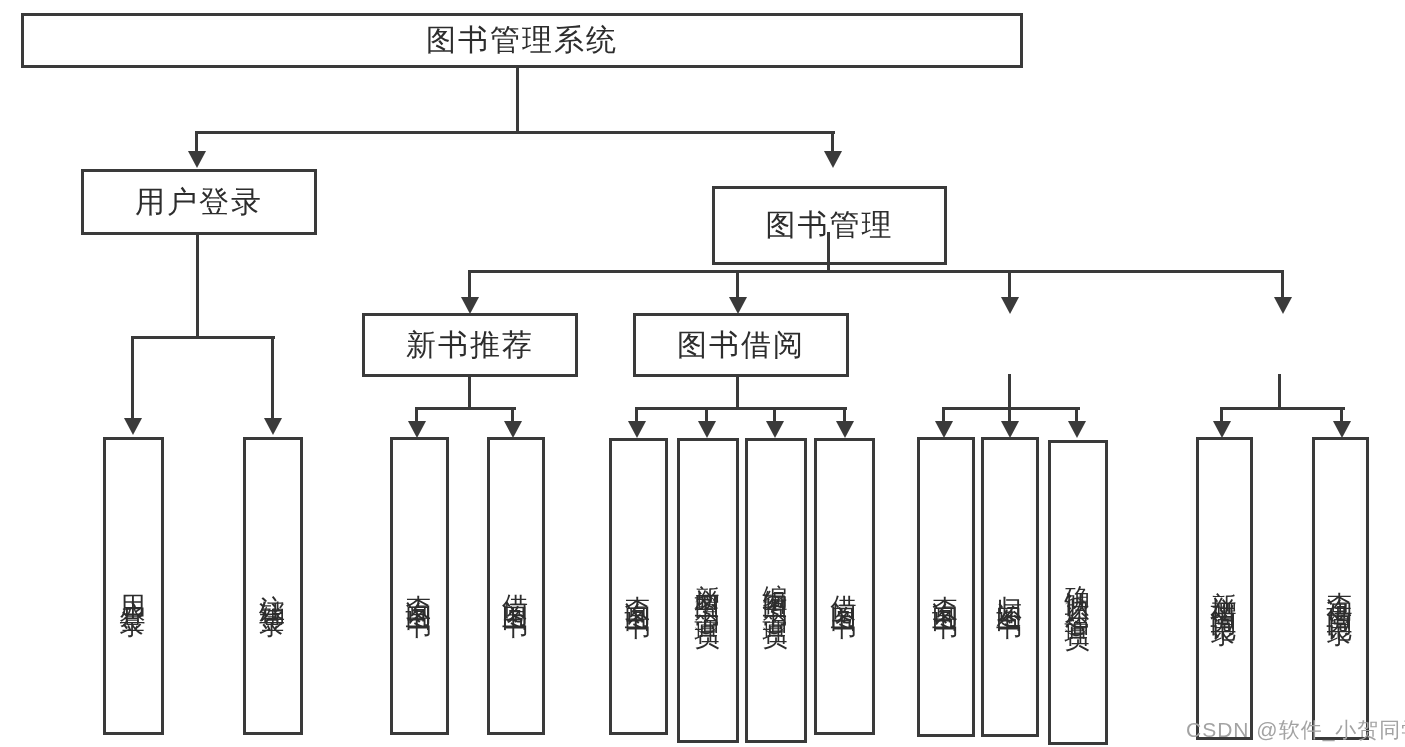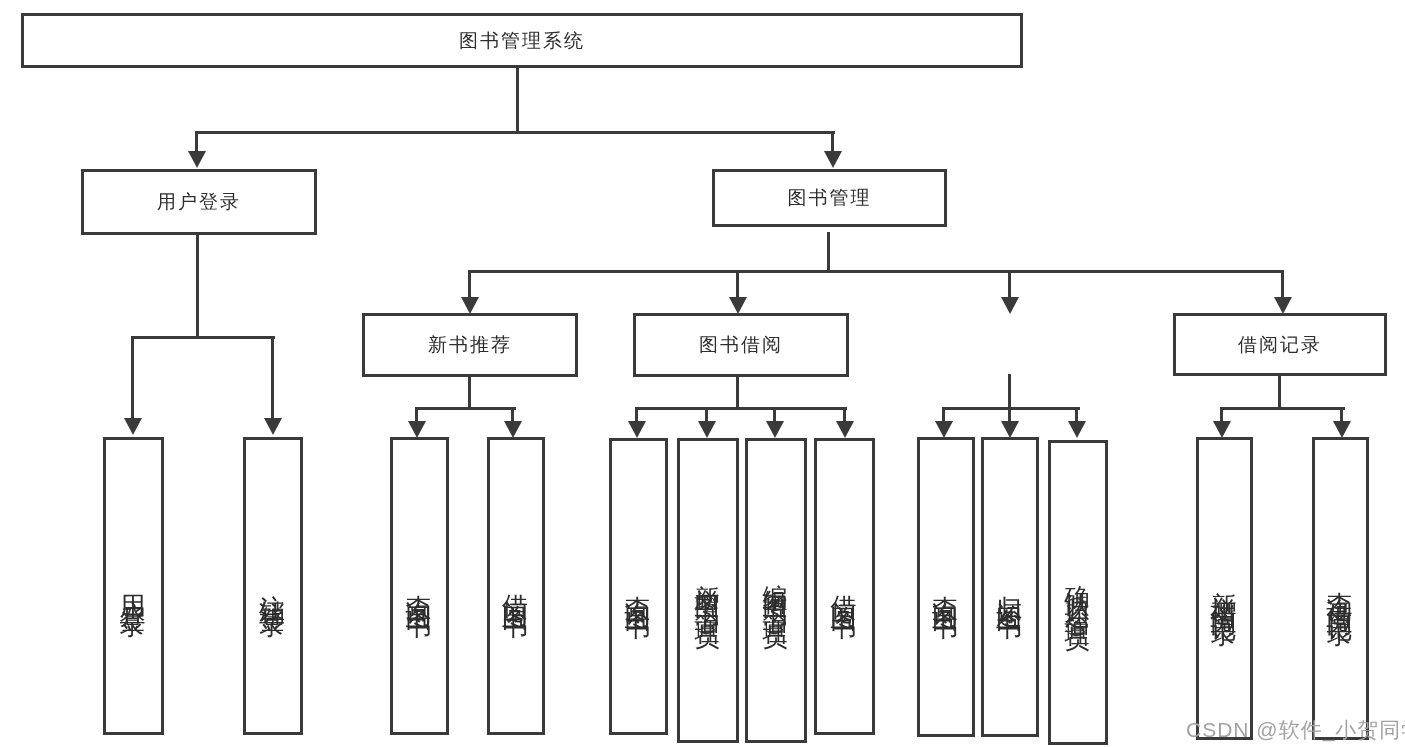--- a/index.html
+++ b/index.html
@@ -4,21 +4,21 @@
 <style>
   html,body{margin:0;padding:0;background:#fff;}
   .stage{
     position:relative;width:1405px;height:747px;background:#ffffff;
     font-family:"Liberation Sans","DejaVu Sans",sans-serif;overflow:hidden;
   }
   .hbox,.vbox{
     position:absolute;box-sizing:border-box;border:3px solid #3a3a3a;background:#fff;
     display:flex;align-items:center;justify-content:center;color:#2d2d2d;
   }
-  .hbox span{font-size:19px;letter-spacing:2px;white-space:nowrap;}
+  .hbox span{font-size:30px;letter-spacing:2px;white-space:nowrap;}
   .vbox span{
     writing-mode:vertical-rl;text-orientation:mixed;
     font-size:26px;letter-spacing:6px;white-space:nowrap;
   }
   .vbox.tall span{font-size:25px;letter-spacing:6px;}
   .hline,.vline{position:absolute;background:#3a3a3a;}
   .hline{height:3px;}
   .vline{width:3px;}
   .ahead{
     position:absolute;width:0;height:0;
@@ -42,21 +42,21 @@
   <div class="vline" style="left:516px;top:68px;height:66px"></div>
   <div class="hline" style="left:195px;top:131px;width:640px"></div>
   <div class="vline" style="left:195px;top:131px;height:23px"></div>
   <div class="ahead" style="left:188px;top:151px"></div>
   <div class="vline" style="left:831px;top:131px;height:23px"></div>
   <div class="ahead" style="left:824px;top:151px"></div>
 
   <div class="hbox" style="left:81px;top:169px;width:236px;height:66px">
     <span>用户登录</span>
   </div>
-  <div class="hbox" style="left:712px;top:169px;width:235px;height:58px">
+  <div class="hbox" style="left:712px;top:186px;width:235px;height:79px">
     <span>图书管理</span>
   </div>
 
   <div class="vline" style="left:196px;top:235px;height:104px"></div>
   <div class="hline" style="left:131px;top:336px;width:144px"></div>
   <div class="vline" style="left:131px;top:339px;height:82px"></div>
   <div class="ahead" style="left:124px;top:418px"></div>
   <div class="vline" style="left:271px;top:339px;height:82px"></div>
   <div class="ahead" style="left:264px;top:418px"></div>
 
@@ -69,23 +69,20 @@
   <div class="vline" style="left:1008px;top:273px;height:27px"></div>
   <div class="ahead" style="left:1001px;top:297px"></div>
   <div class="vline" style="left:1281px;top:273px;height:27px"></div>
   <div class="ahead" style="left:1274px;top:297px"></div>
 
   <div class="hbox" style="left:362px;top:313px;width:216px;height:64px">
     <span>新书推荐</span>
   </div>
   <div class="hbox" style="left:633px;top:313px;width:216px;height:64px">
     <span>图书借阅</span>
-  </div>
-  <div class="hbox" style="left:1173px;top:313px;width:214px;height:63px">
-    <span>借阅记录</span>
   </div>
 
   <div class="vline" style="left:468px;top:375px;height:35px"></div>
   <div class="hline" style="left:415px;top:407px;width:101px"></div>
   <div class="vline" style="left:415px;top:409px;height:14px"></div>
   <div class="ahead" style="left:408px;top:421px"></div>
   <div class="vline" style="left:511px;top:409px;height:14px"></div>
   <div class="ahead" style="left:504px;top:421px"></div>
 
   <div class="vline" style="left:736px;top:375px;height:35px"></div>

